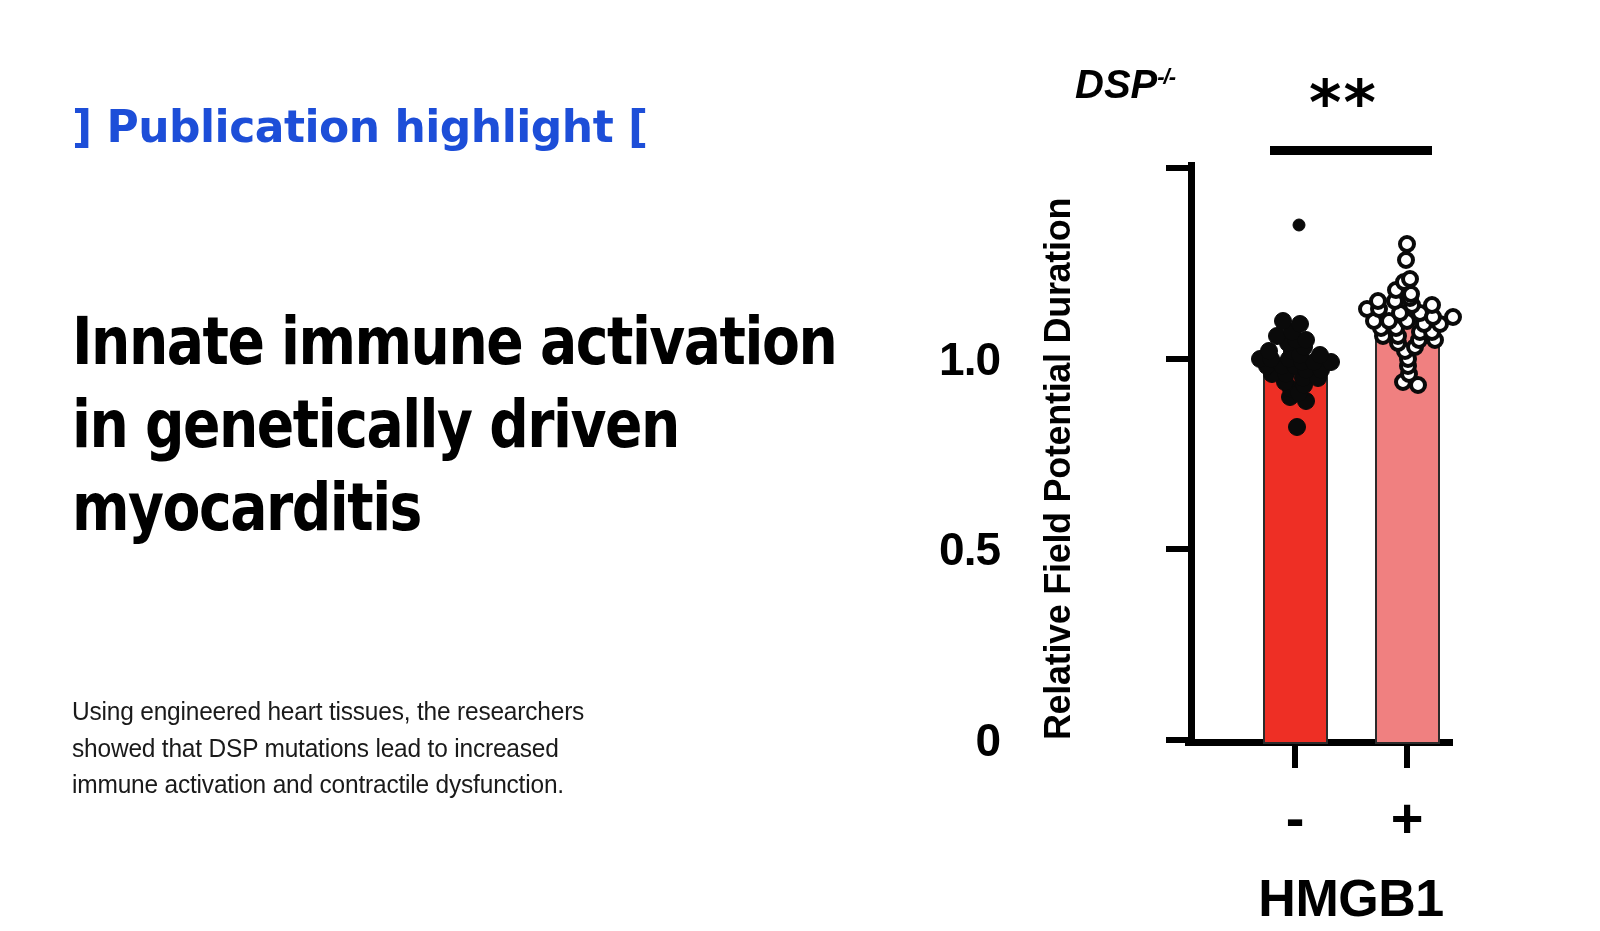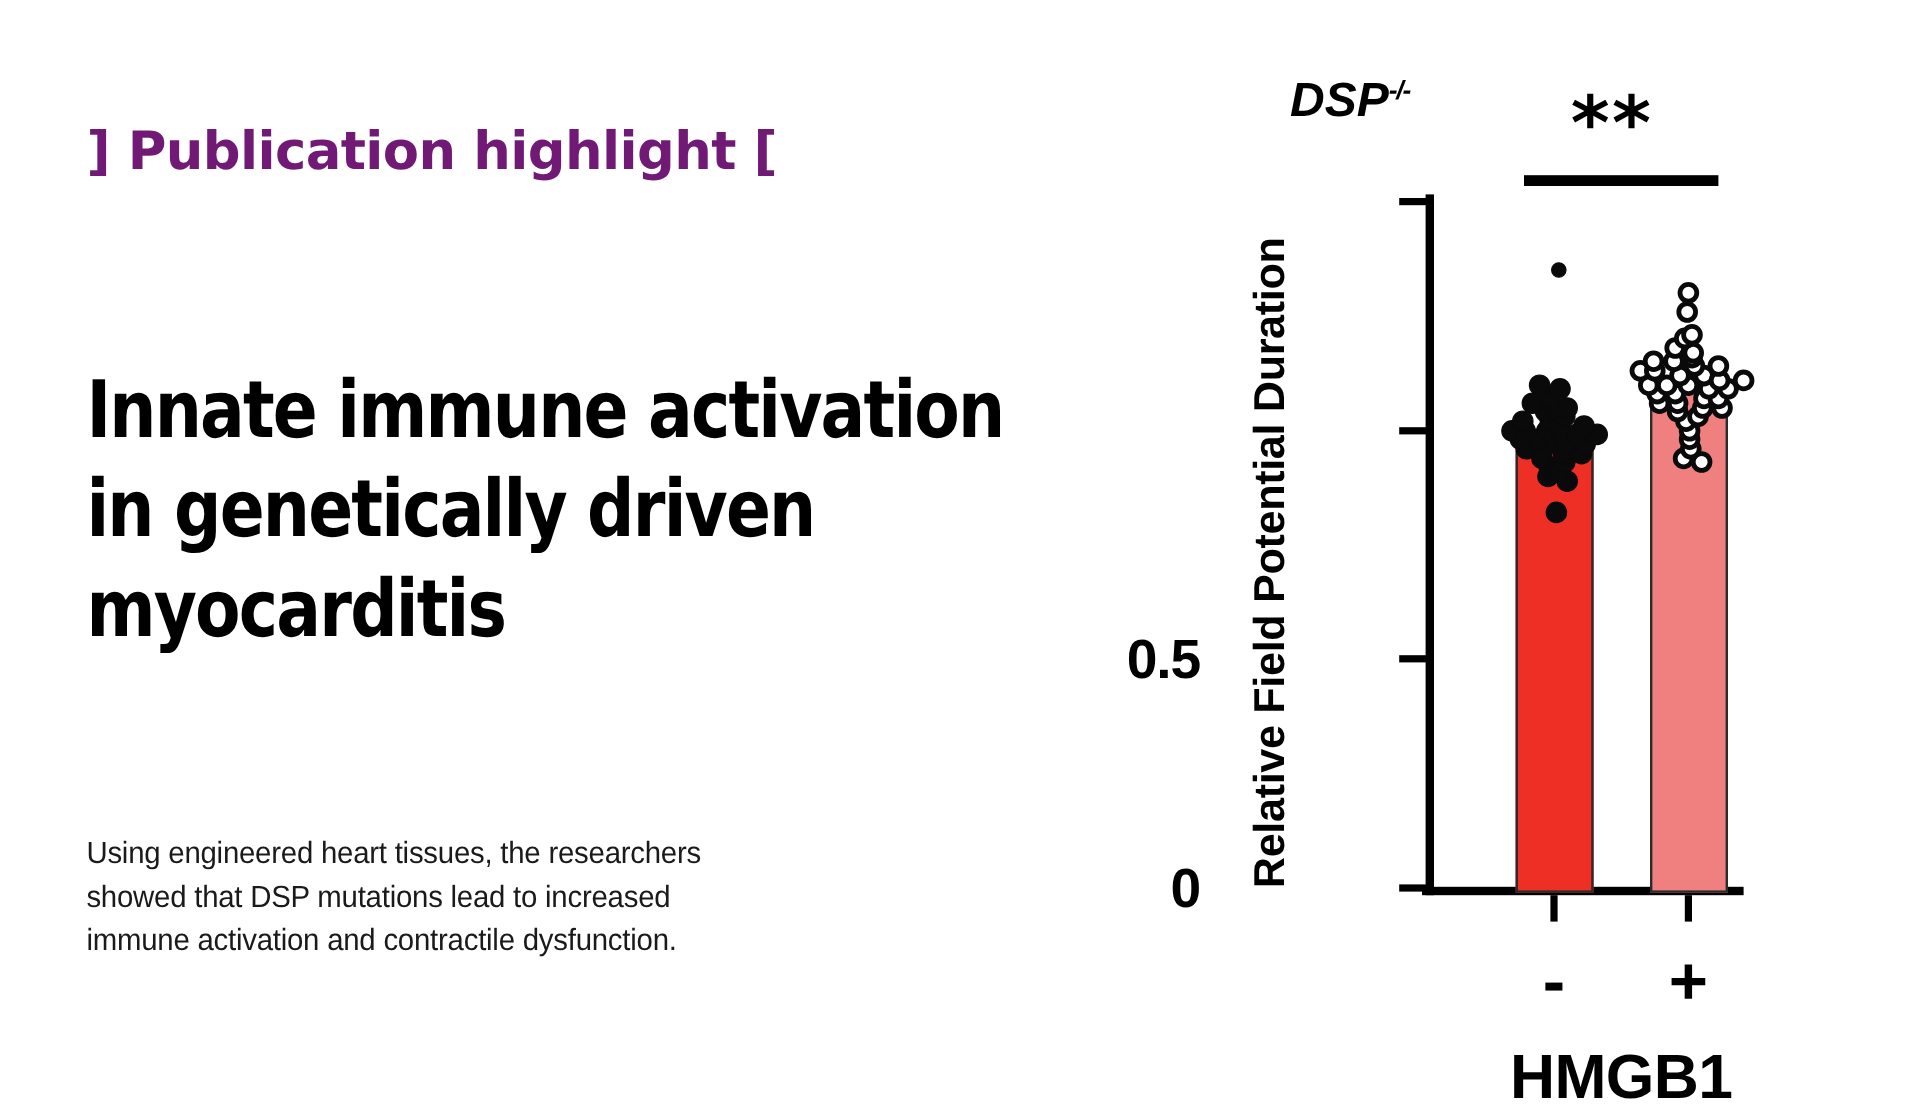--- a/index.html
+++ b/index.html
@@ -11,21 +11,21 @@
   }
   .slide { position:relative; width:1600px; height:931px; background:#fff; }
 
   
   .left-col { position:absolute; left:68px; top:0; width:900px; height:931px; }
 
   .eyebrow {
     position:absolute; left:4px; top:101px;
     font-size:44px; font-weight:bold;
     letter-spacing:-0.5px;
-    color:#701a75;
+    color:#1d4ed8;
     white-space:nowrap;
     font-family:"DejaVu Sans", sans-serif;
   }
 
   .headline {
     position:absolute; left:4px; top:300px;
     width:880px;
     font-size:66px;
     line-height:1.26;
     font-weight:bold;
@@ -175,20 +175,21 @@
     <div class="y-axis-title">Relative Field  Potential Duration</div>
 
     <div class="plot" id="plot">
       <div class="axis-y"></div>
       <div class="axis-x"></div>
     <div class="ytick" style="top: 707px;"></div>
         <div class="ytick-label" style="top: 710px;">0</div>
         <div class="ytick" style="top: 516.333px;"></div>
         <div class="ytick-label" style="top: 519.333px;">0.5</div>
         <div class="ytick" style="top: 325.667px;"></div>
+        <div class="ytick-label" style="top: 328.667px;">1.0</div>
         <div class="ytick" style="top: 135px;"></div>
         <div class="bar" style="left: 262.5px; top: 336.293px; width: 65px; height: 377.707px; background: rgb(238, 47, 37); border-color: rgb(43, 43, 43);"></div>
         <div class="xtick" style="left: 292px;"></div>
         <div class="xcat" style="left: 295px; top: 760px;">-</div>
         <div class="bar" style="left: 374.5px; top: 290.533px; width: 65px; height: 423.467px; background: rgb(240, 128, 128); border-color: rgb(43, 43, 43);"></div>
         <div class="xtick" style="left: 404px;"></div>
         <div class="xcat" style="left: 407px; top: 760px;">+</div>
         <div class="dot filled" style="left: 296.782px; top: 397.307px;"></div>
         <div class="dot filled" style="left: 290.27px; top: 366.8px;"></div>
         <div class="dot filled" style="left: 305.671px; top: 370.613px;"></div>

